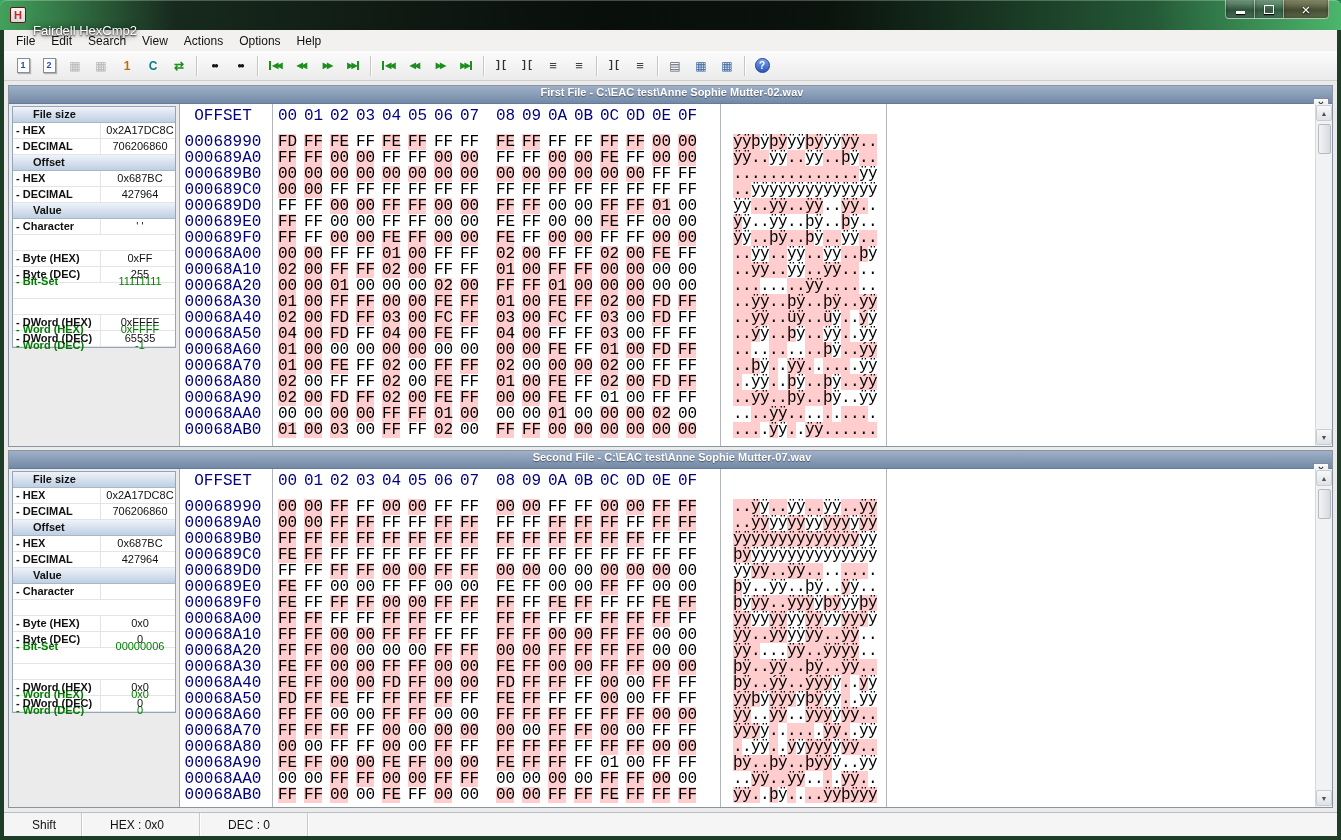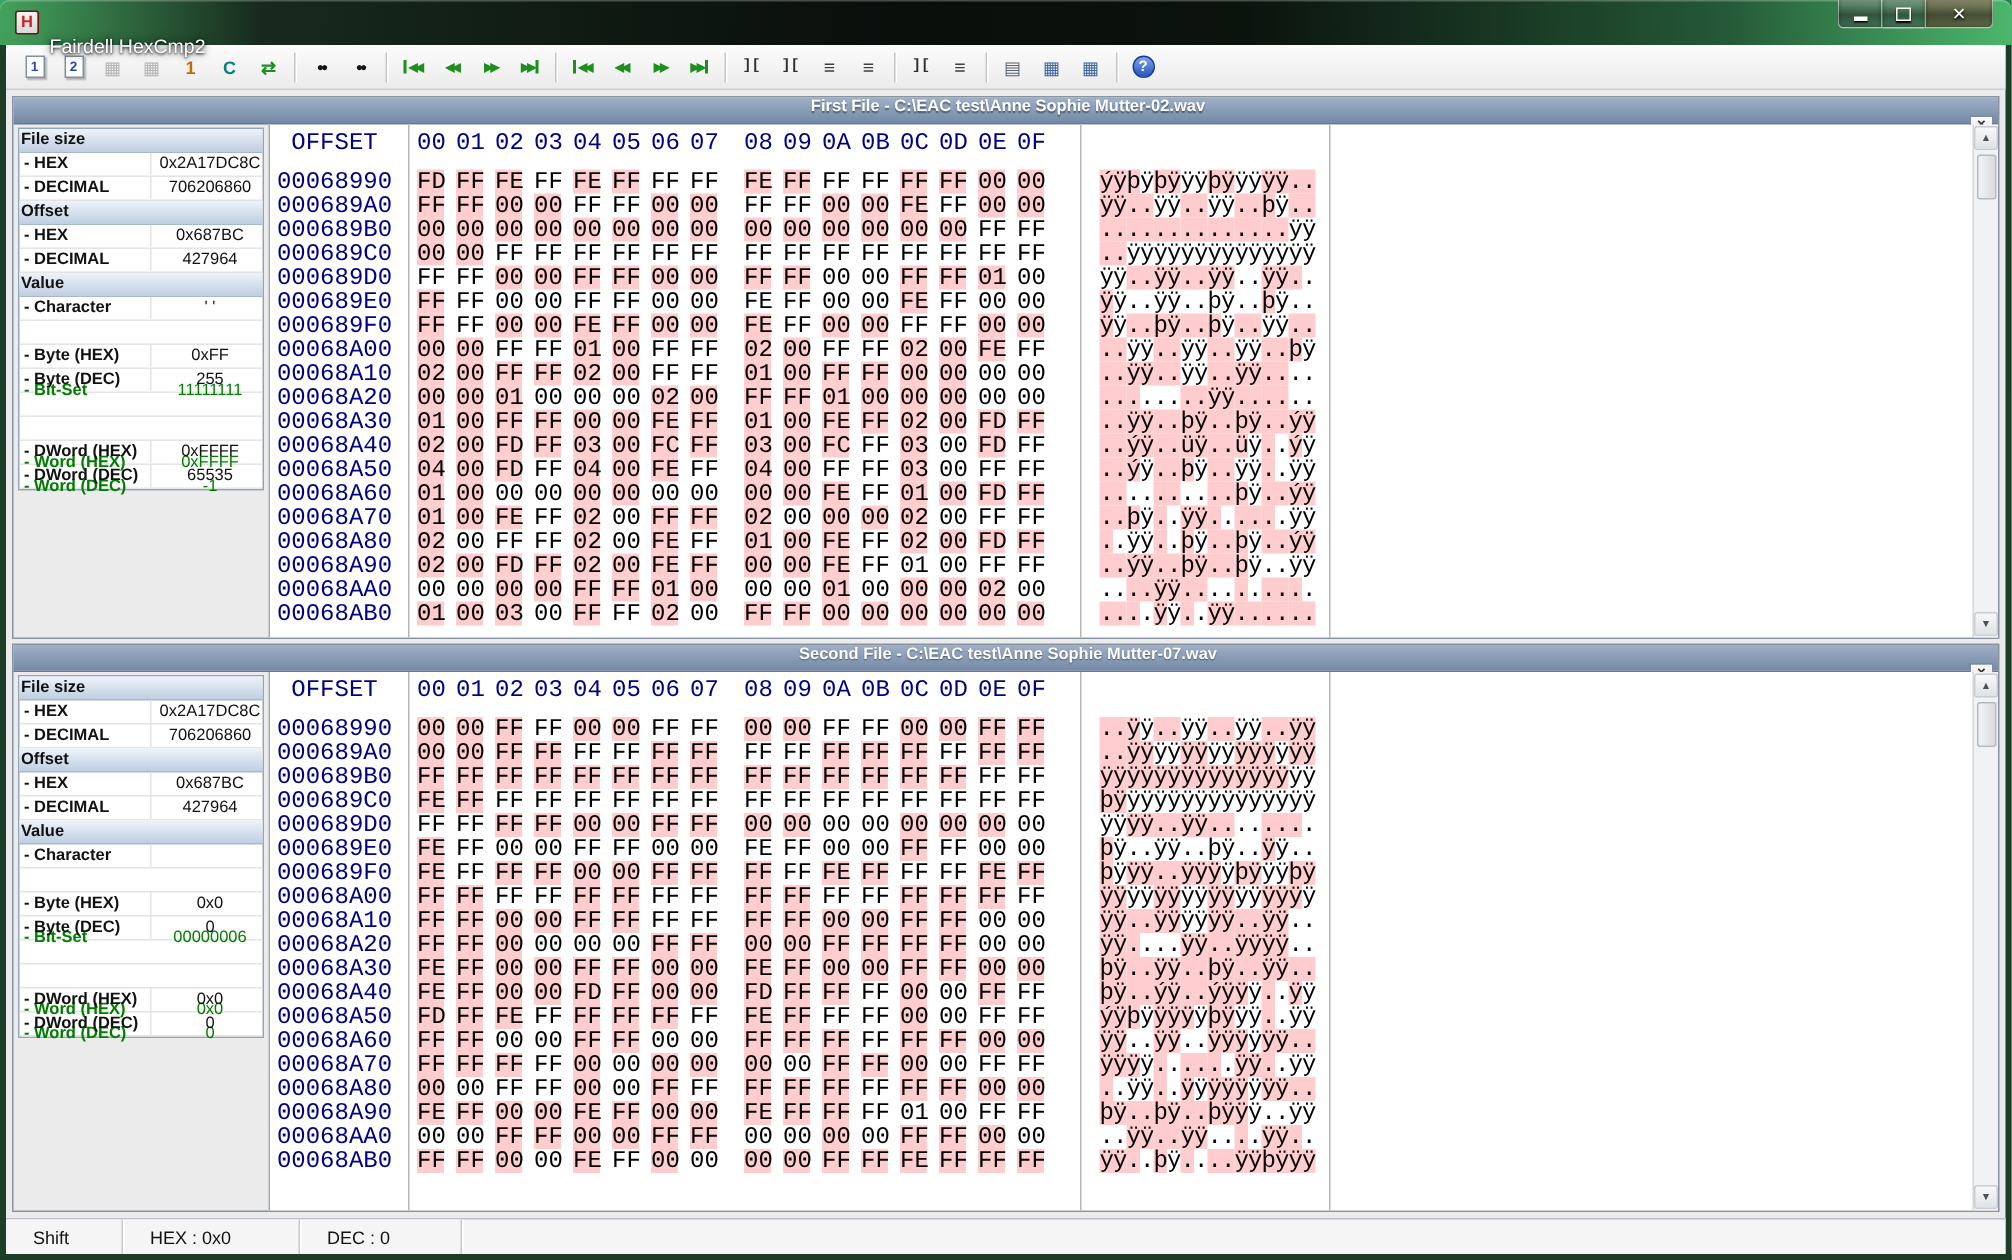--- a/index.html
+++ b/index.html
@@ -50,21 +50,21 @@
 .workarea{flex:1;padding:4px;display:flex;flex-direction:column;gap:3px;min-height:0;}
 .panel{border:1px solid #8a93a0;display:flex;flex-direction:column;background:#ebebeb;min-height:0;}
 .panel.first{height:362px;flex:none;}
 .panel.second{flex:1;}
 .phead{height:18px;background:linear-gradient(#9fb0c7,#7389a6);display:flex;align-items:center;padding:0 3px 0 6px;color:#fff;font-size:11px;font-weight:bold;border-bottom:1px solid #66799a;flex-direction:column;}
 .ptitle{text-shadow:0 1px 1px rgba(0,0,0,.45);white-space:nowrap;}
 .pclose{margin-left:auto;width:16px;height:14px;background:linear-gradient(#fdfdfd,#d8dce2);border:1px solid #7f8b9d;color:#333;font-size:10px;line-height:12px;text-align:center;}
 .pbody{flex:1;display:flex;min-height:0;overflow:hidden;}
 .sidebar{width:170px;padding:2px 3px;}
 .info{border:1px solid #95a5b8;background:#fff;font-size:11px;color:#111;}
-.sec-h{height:16px;line-height:15px;padding-left:1px;font-weight:bold;background:linear-gradient(#eef3fa,#bfcfe2);border-bottom:1px solid #a8b8cc;}
+.sec-h{height:16px;line-height:15px;padding-left:20px;font-weight:bold;background:linear-gradient(#eef3fa,#bfcfe2);border-bottom:1px solid #a8b8cc;}
 .inf-row{display:flex;height:16px;line-height:15px;border-bottom:1px solid #e4e4e4;}
 .inf-label{width:88px;padding-left:3px;border-right:1px solid #e4e4e4;white-space:nowrap;font-weight:bold;}
 .inf-val{flex:1;padding-left:4px;white-space:nowrap;text-align:center;}
 .green{color:#007d00;margin-top:39px;}
 .hexwrap{flex:1;background:#fff;border-left:1px solid #a0a8b0;display:flex;min-width:0;}
 .hexbody{flex:1;position:relative;overflow:hidden;padding-top:4px;font-family:"Liberation Mono",monospace;font-size:16px;color:#000;}
 .vline{position:absolute;top:0;bottom:0;width:1px;background:#b2b6ba;}
 .vl1{left:92px;}.vl2{left:540px;}.vl3{left:706px;}
 .hexrow{height:16px;line-height:16px;white-space:nowrap;}
 .hexrow.hdr{color:#000080;margin-bottom:10px;}
@@ -73,21 +73,21 @@
 .byte{display:inline-block;width:18px;text-align:center;margin-right:8px;}
 .byte.g8{margin-left:10px;}
 .ascii{display:inline-block;margin-left:29px;}
 .ach{display:inline-block;width:9px;text-align:center;}
 .diff{background:#ffcdcd;}
 .vscroll{width:17px;background:#f1f2f4;border-left:1px solid #d8d8d8;display:flex;flex-direction:column;align-items:center;padding:0;}
 .sbtn{width:16px;height:16px;display:flex;align-items:center;justify-content:center;font-size:7px;color:#505050;border:1px solid #c9cdd2;background:linear-gradient(#f7f8f9,#dfe2e6);border-radius:2px;margin:1px 0;}
 .sbtn.down{margin-top:auto;}
 .sthumb{width:13px;height:30px;margin-top:2px;border:1px solid #b5bac0;border-radius:2px;background:linear-gradient(90deg,#f2f3f4,#d8dbdf);}
 .statusbar{height:24px;background:#f5f5f5;border-top:1px solid #b9bdc4;display:flex;font-size:12px;color:#111;align-items:stretch;}
-.seg{border-right:1px solid #c9c9c9;display:flex;align-items:center;padding:0 18px;box-shadow:1px 0 0 #fff;}
+.seg{border-right:1px solid #c9c9c9;display:flex;align-items:center;padding:0 28px;box-shadow:1px 0 0 #fff;}
 .seg.s1{width:78px;}
 .seg.s2{width:118px;}
 .seg.s3{width:108px;}
 .seg.rest{flex:1;border-right:none;box-shadow:none;}
 </style>
 </head>
 <body>
 
 <div class="win">
   <div class="titlebar">
@@ -99,20 +99,29 @@
         </div>
       <div class="wbtn max">
           <span class="glyph-max"></span>
         </div>
       <div class="wbtn close">
           <span class="glyph-close">×</span>
         </div>
     </div>
   </div>
   <div class="frame">
+    <div class="menubar">
+        <span class="menu-item">File</span>
+        <span class="menu-item">Edit</span>
+        <span class="menu-item">Search</span>
+        <span class="menu-item">View</span>
+        <span class="menu-item">Actions</span>
+        <span class="menu-item">Options</span>
+        <span class="menu-item">Help</span>
+      </div>
     <div class="toolbar">
         <button class="tb">
           <span class="glyph g-doc">1</span>
         </button>
         <button class="tb">
           <span class="glyph g-doc">2</span>
         </button>
         <button class="tb">
           <span class="glyph g-dis">▦</span>
         </button>

